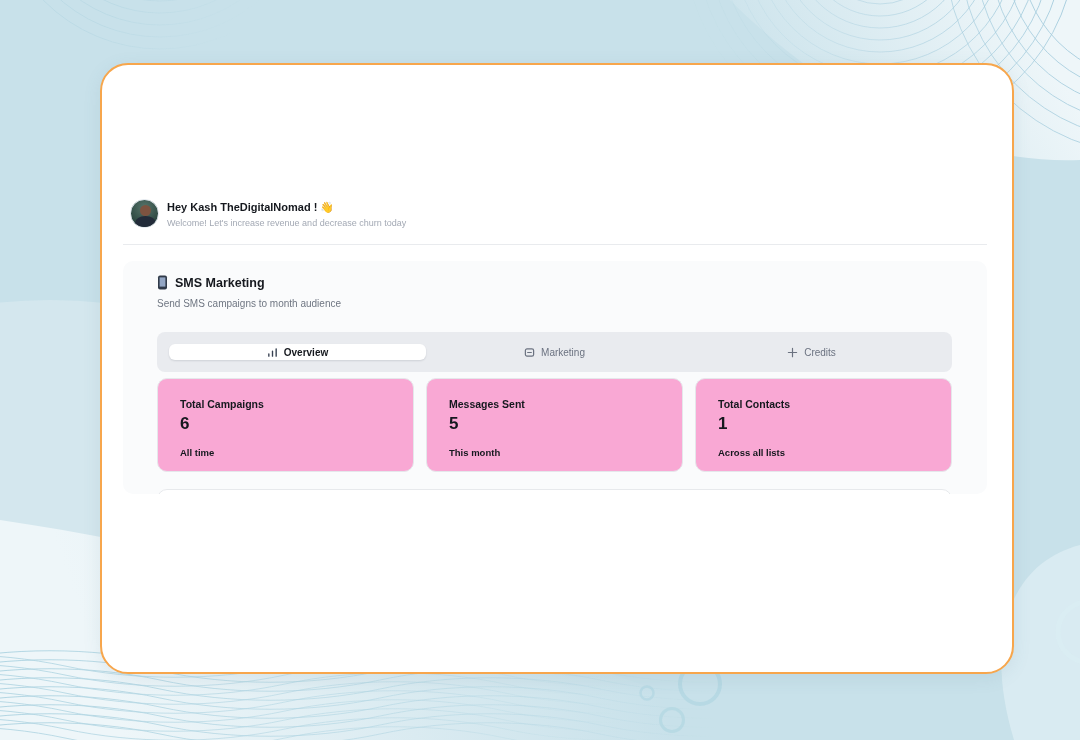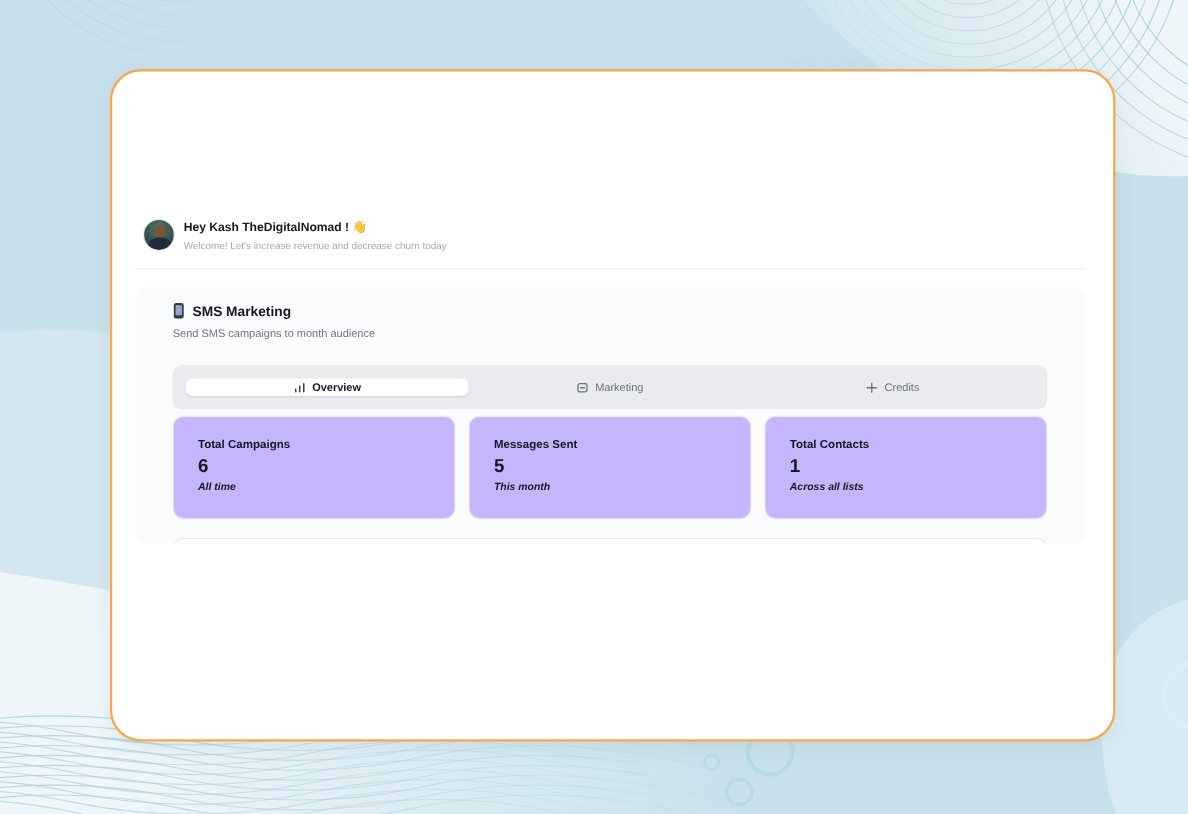--- a/index.html
+++ b/index.html
@@ -38,25 +38,25 @@
   .tabs{position:absolute;left:34px;top:71px;width:795px;height:40px;background:#e9ebef;
     border-radius:8px;display:flex;padding:12px;}
   .tab{flex:1;display:flex;align-items:center;justify-content:center;gap:6px;
     font-size:10px;color:#6b7280;border-radius:6px;cursor:pointer;white-space:nowrap;}
   .tab svg{flex:0 0 auto;}
   .tab.active{background:#ffffff;color:#15181e;font-weight:600;
     box-shadow:0 1px 2px rgba(16,24,40,.12);}
 
   
   .stats{position:absolute;left:34px;top:117px;width:795px;display:flex;gap:12px;}
-  .stat-card{flex:1;height:94px;background:#c4b5fd;border:1px solid #e5e7eb;border-radius:10px;
+  .stat-card{flex:1;height:94px;background:#f9a8d4;border:1px solid #e5e7eb;border-radius:10px;
     padding:19px 22px 0;}
   .stat-label{font-size:10.5px;font-weight:600;color:#15181e;}
   .stat-value{font-size:17px;font-weight:700;color:#15181e;margin-top:4px;line-height:19px;}
-  .stat-caption{font-size:9.5px;font-weight:700;color:#15181e;margin-top:4px;font-style:italic;}
+  .stat-caption{font-size:9.5px;font-weight:700;color:#15181e;margin-top:14px;}
 
   .partial-card{position:absolute;left:34px;top:228px;width:795px;height:36px;
     background:#fff;border:1px solid #e7e9ec;border-radius:10px;}
 </style>
 </head>
 <body>
 
 <svg class="bg" viewBox="0 0 1080 740" aria-hidden="true">
   <defs>
     <linearGradient id="trg" gradientUnits="userSpaceOnUse" x1="1020" y1="10" x2="770" y2="160">

